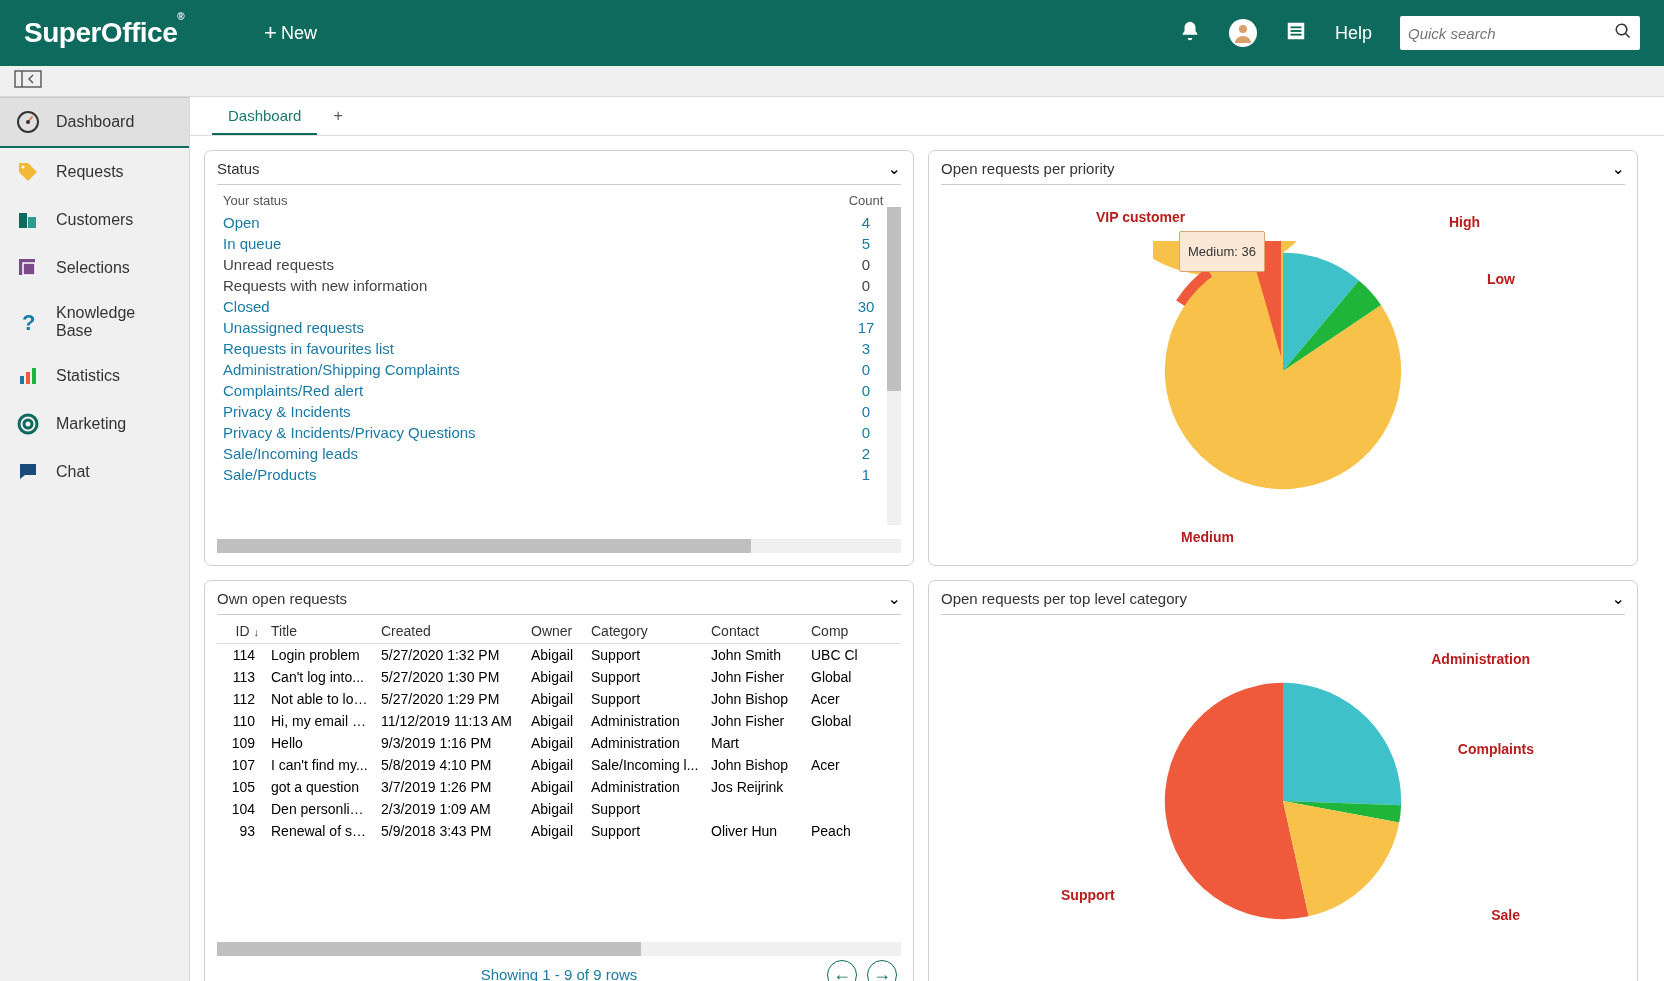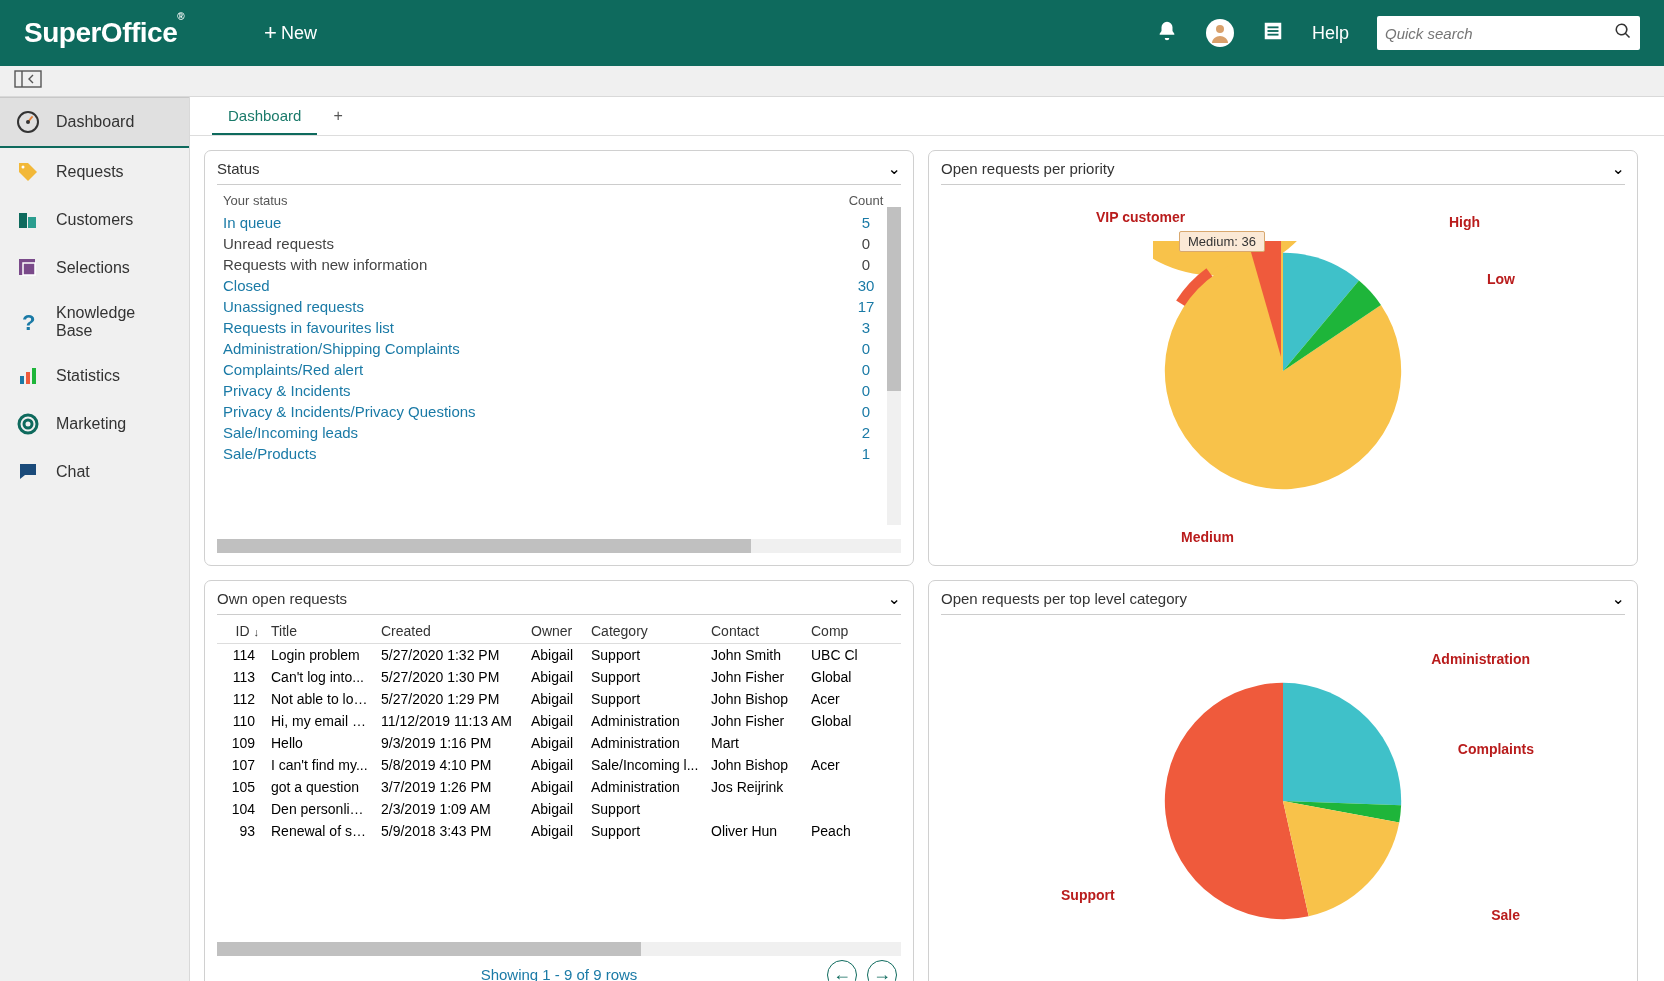--- a/index.html
+++ b/index.html
@@ -7,21 +7,21 @@
 .topbar { background:#0e6a5d; height:66px; display:flex; align-items:center; padding:0 24px; color:#fff; }
 .logo { font-size:28px; font-weight:600; letter-spacing:-0.5px; }
 .logo sup { font-size:10px; position:relative; top:-12px; }
 .newbtn { margin-left:80px; font-size:18px; cursor:pointer; display:flex; align-items:center; gap:4px; }
 .plus { font-size:22px; }
 .spacer { flex:1; }
 .topicons { display:flex; align-items:center; gap:28px; margin-right:28px; }
 .topicons svg { fill:#fff; }
 .avatar { width:28px; height:28px; border-radius:50%; background:#fff; display:flex; align-items:center; justify-content:center; overflow:hidden; }
 .help { font-size:18px; }
-.search { width:263px; height:34px; background:#fff; border-radius:2px; display:flex; align-items:center; padding:0 8px; }
+.search { width:240px; height:34px; background:#fff; border-radius:2px; display:flex; align-items:center; padding:0 8px; }
 .search input { flex:1; border:none; outline:none; font-style:italic; font-size:15px; color:#555; }
 .collapse { padding:4px 14px; border-bottom:1px solid #d9d9d9; background:#f0f0f0; }
 .body { display:flex; height:913px; }
 .sidebar { width:190px; background:#f0f0f0; border-right:1px solid #d9d9d9; padding-top:0; }
 .sidebar-item { display:flex; align-items:center; gap:16px; padding:12px 20px 12px 16px; font-size:16px; color:#333; cursor:pointer; }
 .sidebar-item.active { background:#e0e0e0; border-bottom:2px solid #0e6a5d; border-top:1px solid #c8c8c8; border-right-color:transparent; }
 .sidebar-item .sicon { width:24px; height:24px; display:flex; align-items:center; justify-content:center; }
 .main { flex:1; background:#fff; display:flex; flex-direction:column; }
 .tabs { display:flex; border-bottom:1px solid #ddd; padding-left:22px; }
 .tab { padding:10px 16px 6px; font-size:15px; color:#1a7a6a; border-bottom:2px solid transparent; cursor:pointer; }
@@ -47,21 +47,21 @@
 .requests-tbl { width:100%; font-size:14px; border-collapse:collapse; }
 .requests-tbl th { text-align:left; font-weight:normal; color:#333; padding:4px 6px; border-bottom:1px solid #ddd; }
 .requests-tbl td { padding:3px 6px; white-space:nowrap; overflow:hidden; text-overflow:ellipsis; max-width:110px; }
 .requests-tbl td.idcol { text-align:right; padding-right:10px; }
 .req-footer { display:flex; align-items:center; justify-content:center; gap:8px; padding-top:10px; position:relative; }
 .req-footer .link { color:#1a7aa6; text-decoration:underline; font-size:15px; }
 .req-footer .nav { position:absolute; right:4px; display:flex; gap:10px; }
 .circbtn { width:30px; height:30px; border:1px solid #0e6a5d; border-radius:50%; display:flex; align-items:center; justify-content:center; color:#0e6a5d; cursor:pointer; font-size:18px; }
 .chart { flex:1; display:flex; align-items:center; justify-content:center; position:relative; }
 .pie-label { position:absolute; font-size:14px; font-weight:700; color:#b91c1c; }
-.tooltip { position:absolute; background:#fbe9d6; border:1px solid #d8a86f; padding:2px 8px; font-size:13px; color:#333; border-radius:2px; }
+.tooltip { position:absolute; background:#fbe9d6; border:1px solid #d8a86f; padding:12px 8px; font-size:13px; color:#333; border-radius:2px; }
 svg.pie { width:260px; height:260px; }
 </style>
 </head>
 <body>
 
 <div class="topbar">
   <div class="logo"><span>SuperOffice</span><sup>®</sup></div>
   <div class="newbtn">
     <span class="plus">+</span>
     <span>New</span>
@@ -193,20 +193,24 @@
         <div class="scrollable" style="flex:1;">
           <table class="status-tbl">
             <thead>
                 <tr>
               <th>Your status</th>
               <th class="countcol">Count</th>
             </tr>
               </thead>
             <tbody id="status-body">
                 <tr>
+                  <td><a href="#">Open</a></td>
+                  <td class="count"><a href="#">4</a></td>
+                </tr>
+                <tr>
                   <td><a href="#">In queue</a></td>
                   <td class="count"><a href="#">5</a></td>
                 </tr>
                 <tr class="gray">
                   <td>Unread requests</td>
                   <td class="count">0</td>
                 </tr>
                 <tr class="gray">
                   <td>Requests with new information</td>
                   <td class="count">0</td>

